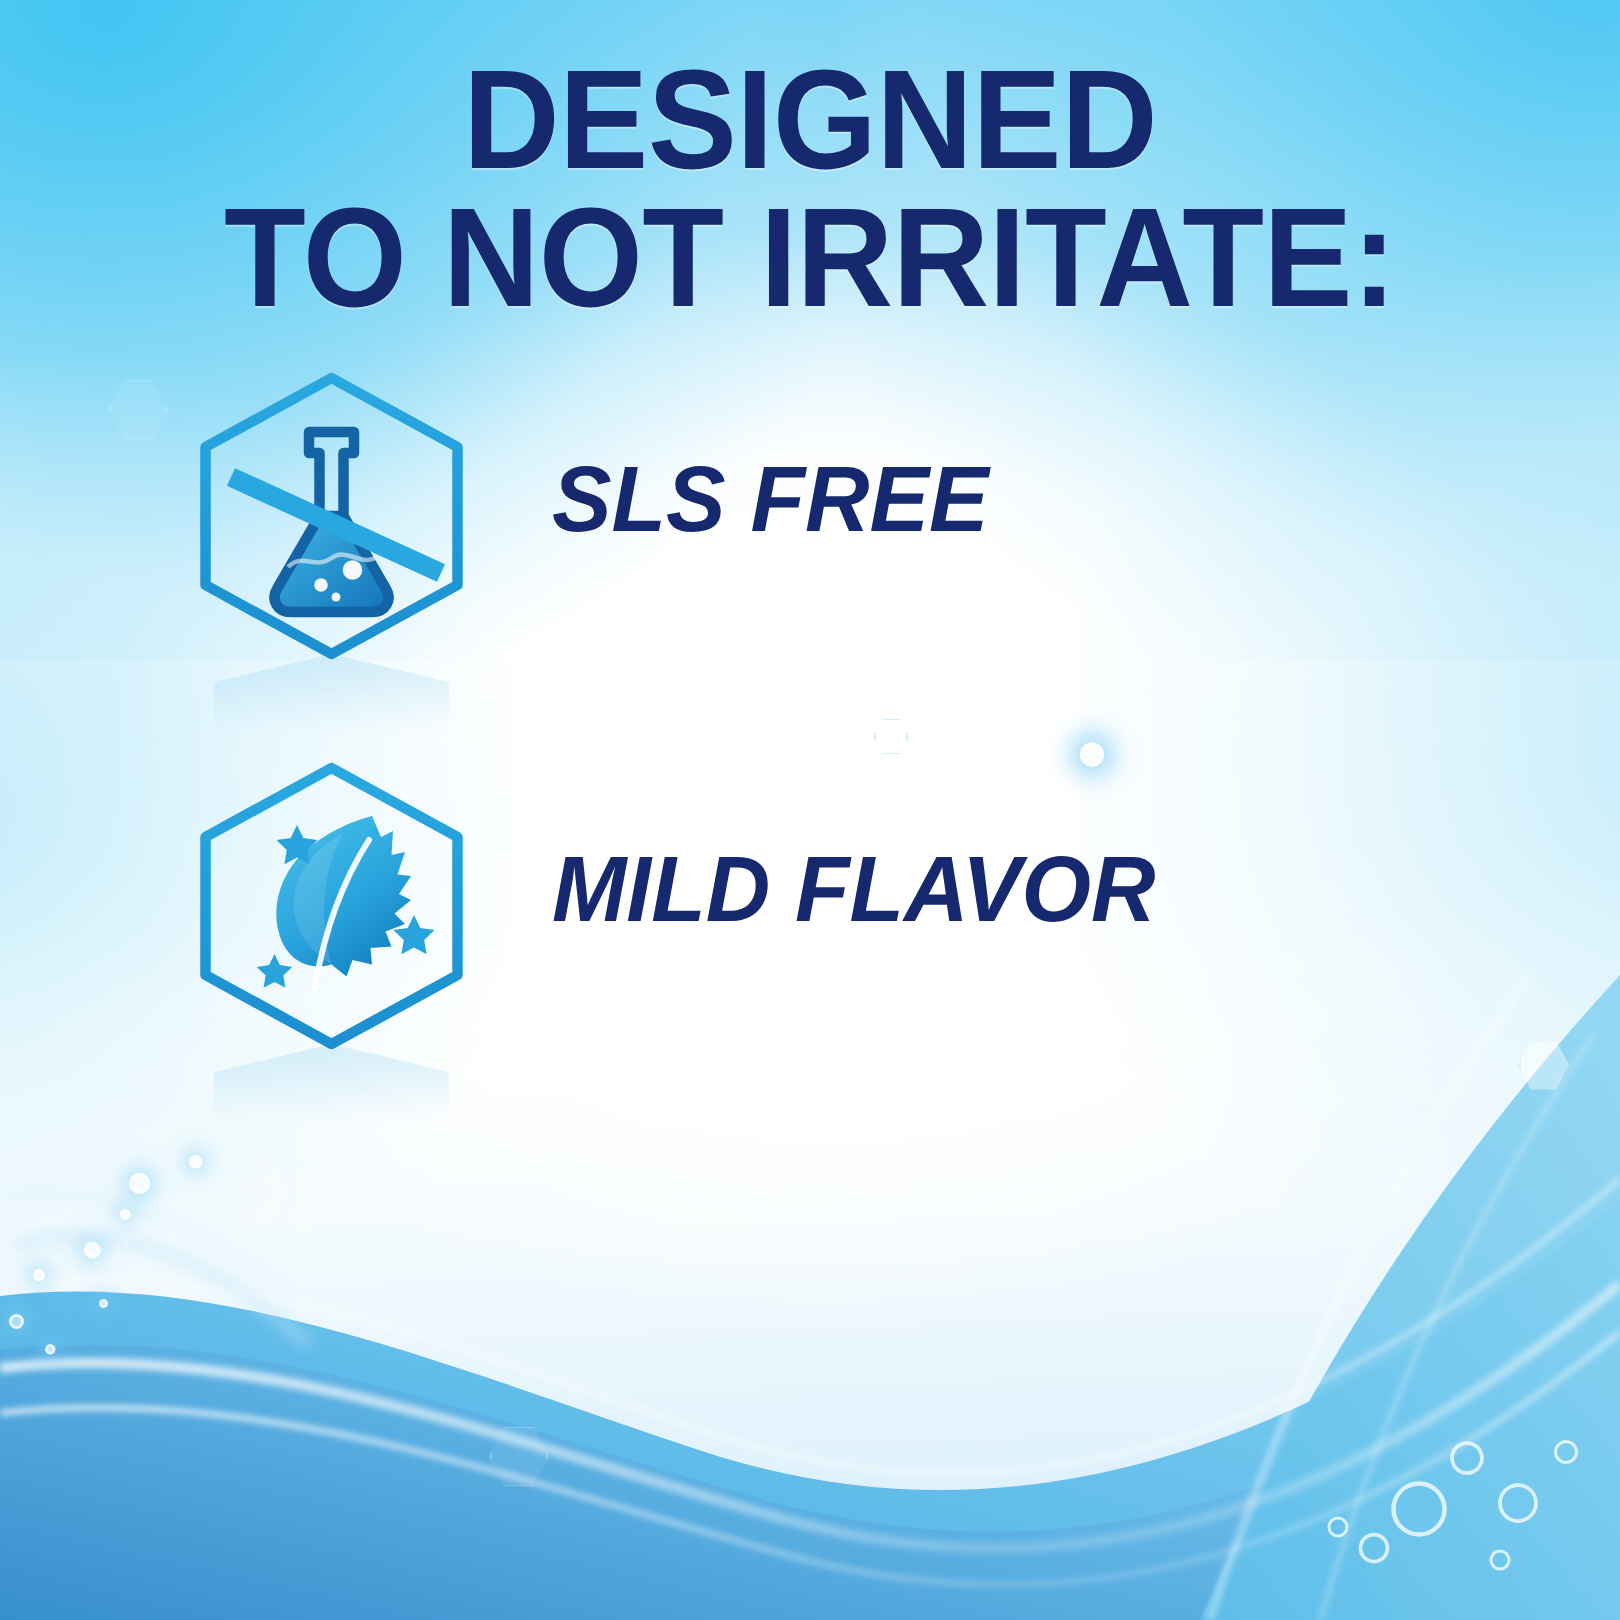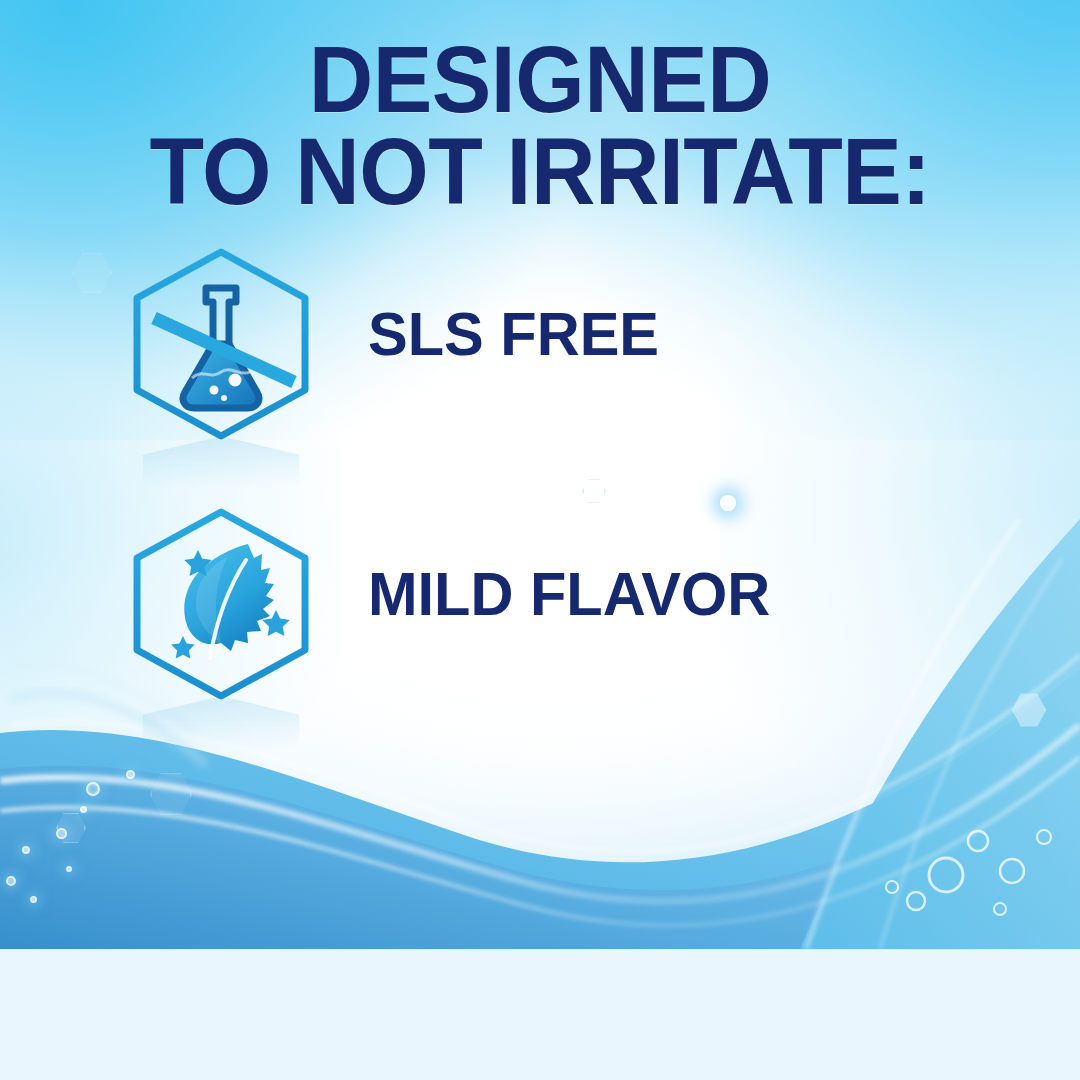--- a/index.html
+++ b/index.html
@@ -2,21 +2,21 @@
 <html><head>
 <meta charset="utf-8">
 <style>
   html,body{margin:0;padding:0;}
   body{
     width:1080px;height:1080px;overflow:hidden;
     font-family:"Liberation Sans", sans-serif;
     background:#eaf6fd;
   }
   .stage{
-    position:relative;width:1080px;height:949px;overflow:hidden;
+    position:relative;width:1080px;height:1080px;overflow:hidden;
     background:
       radial-gradient(ellipse 560px 420px at 560px 520px, #ffffff 0%, #ffffff 34%, rgba(255,255,255,0.92) 52%, rgba(255,255,255,0.45) 72%, rgba(255,255,255,0) 88%),
       linear-gradient(178deg, #6fd0f5 0%, #a6e2f8 13%, #d8f1fc 30%, #f2fbfe 46%, #ffffff 60%, #f4fbfe 74%, #e2f3fc 88%, #cfecfb 100%);
   }
   
   .tint{position:absolute;pointer-events:none;}
   .tint-tl{left:-140px;top:-180px;width:700px;height:620px;
     background:radial-gradient(ellipse at 30% 30%, rgba(63,196,242,0.95) 0%, rgba(96,206,244,0.6) 38%, rgba(150,224,248,0.25) 62%, rgba(255,255,255,0) 80%);}
   .tint-tr{right:-200px;top:-200px;width:720px;height:640px;
     background:radial-gradient(ellipse at 70% 28%, rgba(74,198,243,0.92) 0%, rgba(120,214,246,0.55) 40%, rgba(170,230,250,0.22) 64%, rgba(255,255,255,0) 82%);}
@@ -61,21 +61,21 @@
     font-size:94px;
     font-family:"Liberation Sans", sans-serif;
     transform:scaleX(0.95);
     text-shadow:0 1px 0 rgba(255,255,255,0.35);
   }
   .headline .l1{display:block;}
   .headline .l2{display:block;}
 
   
   .features{position:absolute;left:0;top:246px;width:1080px;}
-  .row{position:relative;height:260px;}
+  .row{position:relative;height:260px;font-style:italic;}
   .hexwrap{position:absolute;left:128px;top:0;width:186px;height:196px;}
   .hexwrap svg{display:block;}
   .reflect{
     position:absolute;left:134px;width:174px;height:72px;top:190px;
     background:linear-gradient(to bottom, rgba(41,168,224,0.30), rgba(41,168,224,0.0) 72%);
     clip-path:polygon(50% 0%, 95% 26%, 95% 78%, 50% 100%, 5% 78%, 5% 26%);
     filter:blur(3px);opacity:0.55;
   }
   .label{
     position:absolute;left:368px;color:#16286e;font-weight:bold;

